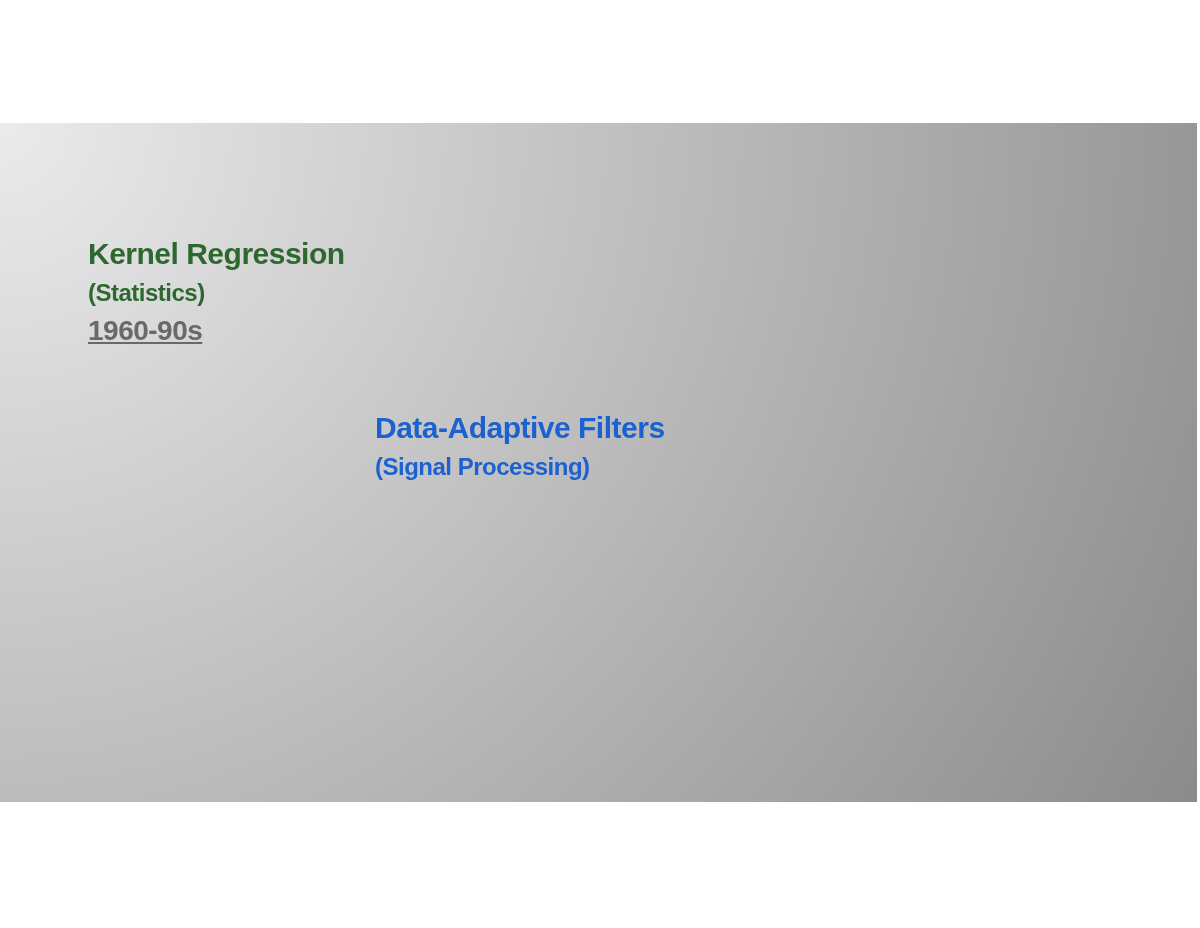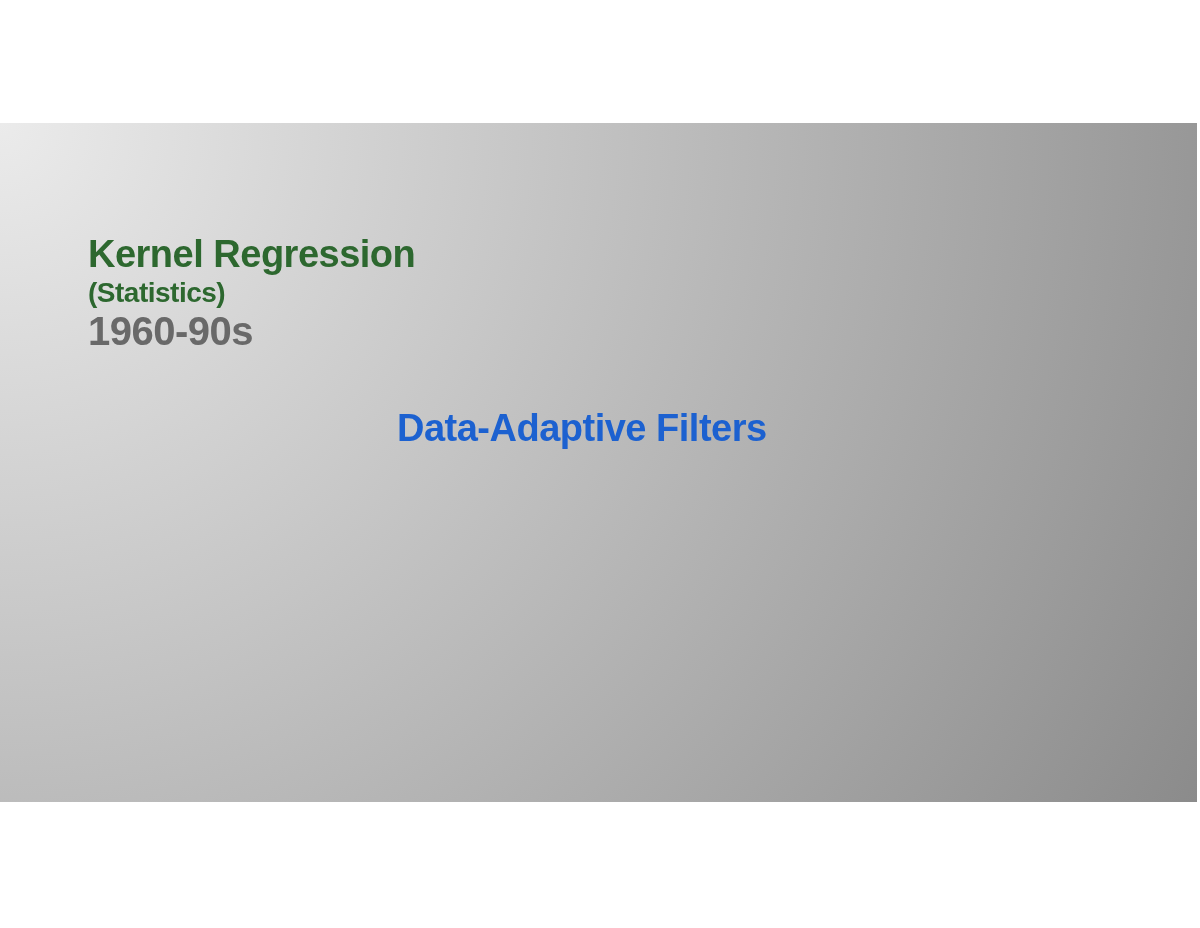--- a/index.html
+++ b/index.html
@@ -31,49 +31,51 @@
     
     background: radial-gradient(circle farthest-corner at 0 0, #ebebeb 0%, #8b8b8b 100%);
   }
   .block {
     position: absolute;
     text-align: left;
     white-space: nowrap;
     letter-spacing: -0.5px;
   }
   .block .title {
-    font-size: 38px;
+    font-size: 30px;
     line-height: 42px;
     font-weight: bold;
   }
   .block .field {
-    font-size: 28px;
+    font-size: 24px;
     line-height: 36px;
     font-weight: bold;
   }
   .block .era {
-    font-size: 40px;
+    font-size: 28px;
     line-height: 40px;
     font-weight: bold;
+    text-decoration: underline;
   }
   .block-0 { left: 88px;  top: 110px; }
   .block-1 { left: 375px; top: 284px; }
   .block-2 { left: 738px; top: 492px; }
 </style>
 </head>
 <body style="background: rgb(255, 255, 255);">
 
 <div class="page">
   <div class="slide" style="background: radial-gradient(circle at 0px 0px, rgb(235, 235, 235) 0%, rgb(139, 139, 139) 100%);">
 
     <div class="block block-0">
       <div class="title" style="color: rgb(45, 104, 47);">Kernel Regression</div>
       <div class="field" style="color: rgb(45, 104, 47);">(Statistics)</div>
       <div class="era" style="color: rgb(105, 105, 105);">1960-90s</div>
     </div>
 
     <div class="block block-1">
-      <div class="title" style="color: rgb(28, 97, 208); margin-left: 22px;">Data-Adaptive Filters</div>
+      <div class="title" style="color: rgb(28, 97, 208);">Data-Adaptive Filters</div>
+      <div class="field" style="color: rgb(28, 97, 208);">(Signal Processing)</div>
     </div>
 
 
   </div>
 </div>
 
 </body></html>

